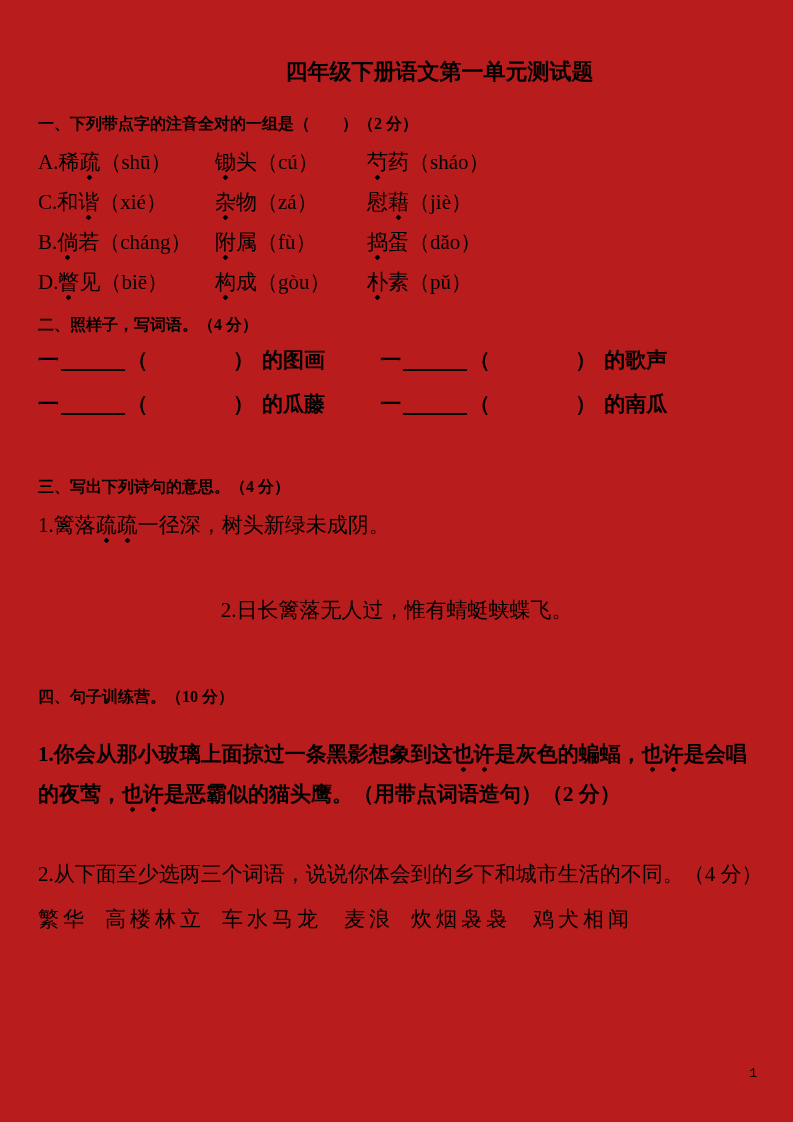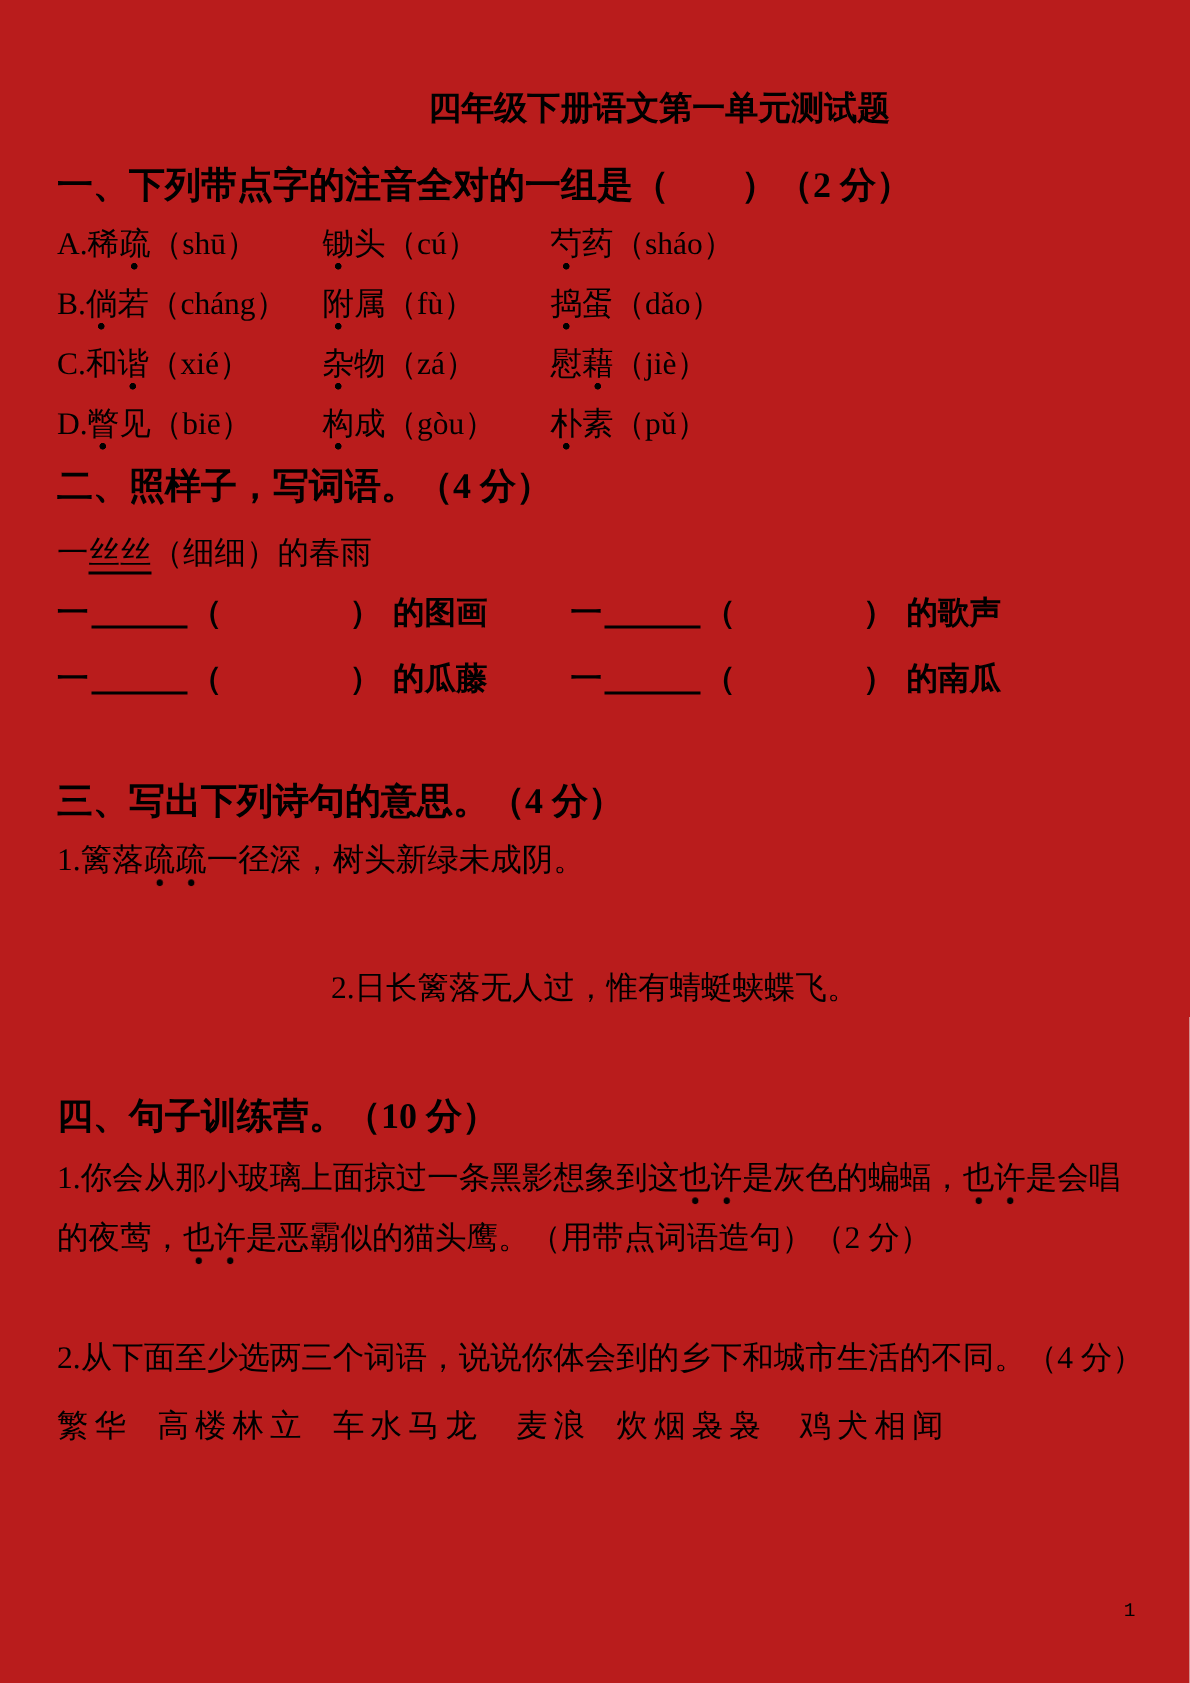--- a/index.html
+++ b/index.html
@@ -19,21 +19,21 @@
 
   .title {
     padding-top:57px;
     font-size:22px; font-weight:bold;
     line-height:30px;
     text-align:center;
     position:relative; left:43px;
     white-space:nowrap;
   }
   .heading {
-    font-size:24px; font-weight:bold;
+    font-size:16px; font-weight:bold;
     line-height:30px;
     white-space:nowrap;
   }
   .h-s1 { margin-top:22px; }
   .h-s2 { margin-top:8px; }
   .h-s3 { margin-top:48px; }
   .h-s4 { margin-top:52px; }
 
   .body-line { line-height:40px; white-space:nowrap; }
 
@@ -66,21 +66,21 @@
     border-bottom:2px solid #000;
     vertical-align:-4px;
     margin:0 2px;
   }
   .paren-gap { display:inline-block; width:85px; }
   .fill-suffix { margin-left:8px; }
 
   .s3-line1 { margin-top:3px; }
   .s3-line2 { margin-top:45px;text-align:center; }
 
-  .q1 { margin-top:5px; }
+  .q1 { margin-top:22px;font-weight:bold; }
   .q2 { margin-top:40px; }
 
   .words { margin-top:5px; line-height:40px; white-space:nowrap; }
   .word { letter-spacing:4px; margin-right:17px; }
   .word-wide-gap { margin-left:5px;text-align:right; }
 
   .page-number {
     position:absolute;
     right:36px; top:1066px;
     font-size:13px;
@@ -99,46 +99,43 @@
 
     <div class="options">
 
       <div class="opt-row">
         <span class="opt-c1"><span>A.稀</span><span class="dot-under">疏</span><span>（shū）</span></span>
         <span class="opt-c2"><span></span><span class="dot-under">锄</span><span>头（cú）</span></span>
         <span class="opt-c3"><span></span><span class="dot-under">芍</span><span>药（sháo）</span></span>
       </div>
 
       <div class="opt-row">
+        <span class="opt-c1"><span>C.和</span><span class="dot-under">谐</span><span>（xié）</span></span>
+        <span class="opt-c2"><span></span><span class="dot-under">杂</span><span>物（zá）</span></span>
+        <span class="opt-c3"><span>慰</span><span class="dot-under">藉</span><span>（jiè）</span></span>
+      </div>
+
+      <div class="opt-row">
         <span class="opt-c1"><span>B.</span><span class="dot-under">倘</span><span>若（cháng）</span></span>
         <span class="opt-c2"><span></span><span class="dot-under">附</span><span>属（fù）</span></span>
         <span class="opt-c3"><span></span><span class="dot-under">捣</span><span>蛋（dǎo）</span></span>
-      </div>
-
-      <div class="opt-row">
-        <span class="opt-c1"><span>C.和</span><span class="dot-under">谐</span><span>（xié）</span></span>
-        <span class="opt-c2"><span></span><span class="dot-under">杂</span><span>物（zá）</span></span>
-        <span class="opt-c3"><span>慰</span><span class="dot-under">藉</span><span>（jiè）</span></span>
       </div>
 
       <div class="opt-row">
         <span class="opt-c1"><span>D.</span><span class="dot-under">瞥</span><span>见（biē）</span></span>
         <span class="opt-c2"><span></span><span class="dot-under">构</span><span>成（gòu）</span></span>
         <span class="opt-c3"><span></span><span class="dot-under">朴</span><span>素（pǔ）</span></span>
       </div>
 
     </div>
   </section>
 
   <section>
     <h2 class="heading h-s2">二、照样子，写词语。（4 分）</h2>
 
-    <div class="body-line example-line">
-      <span>一</span><span class="underlined">丝丝</span><span>（细细）的春雨</span>
-    </div>
 
     <div class="fill-row">
       <span class="fill-item fill-item-left"><span>一</span><span class="blank"></span><span>（</span><span class="paren-gap"></span><span>）</span><span class="fill-suffix">的图画</span></span>
       <span class="fill-item"><span>一</span><span class="blank"></span><span>（</span><span class="paren-gap"></span><span>）</span><span class="fill-suffix">的歌声</span></span>
     </div>
 
     <div class="fill-row fill-row-2">
       <span class="fill-item fill-item-left"><span>一</span><span class="blank"></span><span>（</span><span class="paren-gap"></span><span>）</span><span class="fill-suffix">的瓜藤</span></span>
       <span class="fill-item"><span>一</span><span class="blank"></span><span>（</span><span class="paren-gap"></span><span>）</span><span class="fill-suffix">的南瓜</span></span>
     </div>

